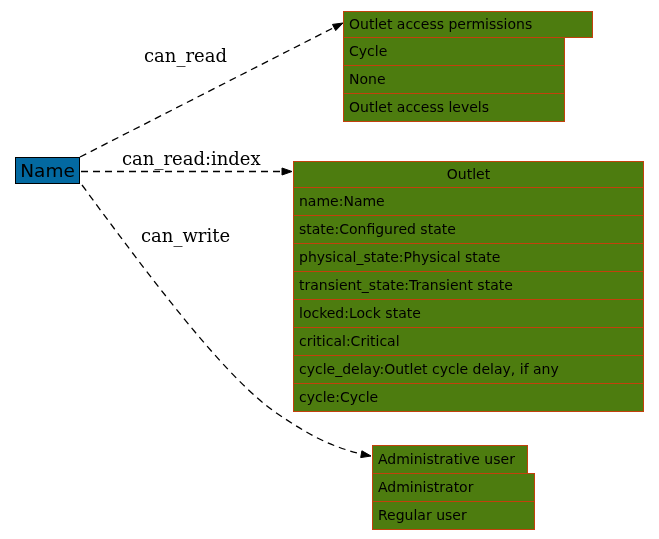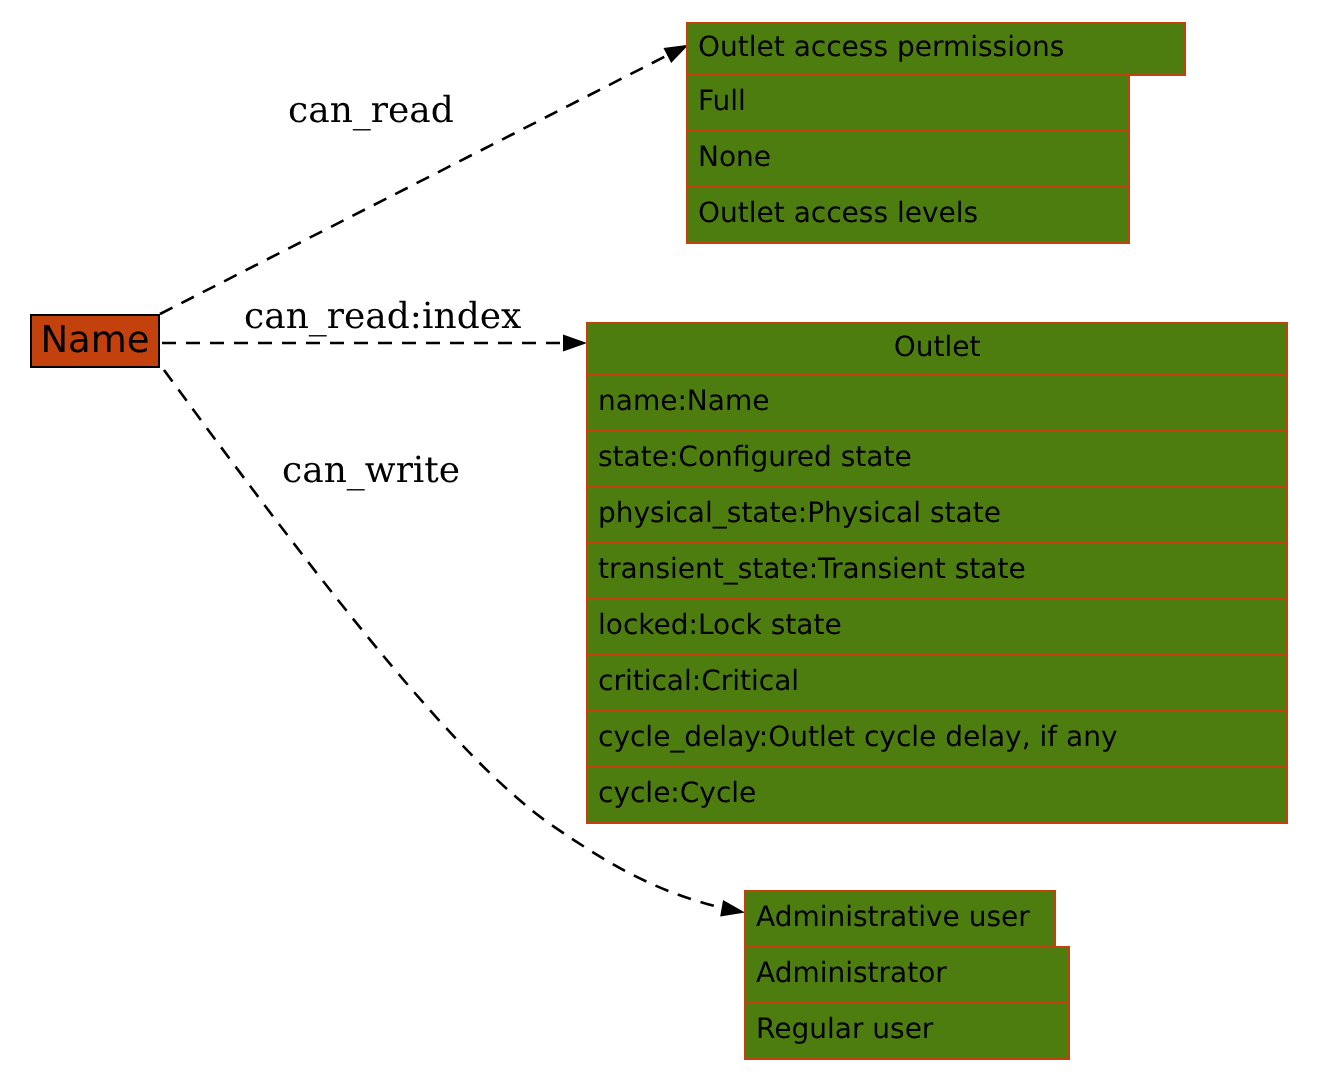--- a/index.html
+++ b/index.html
@@ -5,21 +5,21 @@
   html,body{margin:0;padding:0;background:#ffffff;}
   .canvas{
     position:relative;width:659px;height:539px;background:#ffffff;
     font-family:"DejaVu Sans",sans-serif;color:#000;overflow:hidden;
   }
   .edges{position:absolute;left:0;top:0;width:659px;height:539px;}
   .edge{fill:none;stroke:#000000;stroke-width:1.3;stroke-dasharray:7,5;}
   .ah{fill:#000000;stroke:#000000;stroke-width:1;}
   .node{
     position:absolute;box-sizing:border-box;border:1px solid #000;
-    background:#c2410c;display:flex;align-items:center;justify-content:center;
+    background:#0369a1;display:flex;align-items:center;justify-content:center;
     font-size:18.5px;
   }
   .tbl{position:absolute;}
   .cell{
     box-sizing:border-box;border:1px solid #c2410c;background:#4d7c0f;
     display:flex;align-items:center;padding:0 2px 1px 5px;
     font-size:14px;white-space:nowrap;overflow:hidden;
   }
   .hdr27{height:27px;}
   .hdr29{height:29px;}
@@ -47,21 +47,21 @@
   <div class="elabel" style="left:144px;top:45px">can_read</div>
   <div class="elabel" style="left:122px;top:148px">can_read:index</div>
   <div class="elabel" style="left:141px;top:225px">can_write</div>
 
   <div class="node" style="left:15px;top:157px;width:65px;height:27px">
     <span>Name</span>
   </div>
 
   <div class="tbl" style="left:343px;top:11px">
     <div class="cell hdr27" style="width:250px">Outlet access permissions</div>
-    <div class="cell row" style="width:222px">Full</div>
+    <div class="cell row" style="width:222px">Cycle</div>
     <div class="cell row" style="width:222px">None</div>
     <div class="cell row" style="width:222px">Outlet access levels</div>
   </div>
 
   <div class="tbl" style="left:293px;top:161px">
     <div class="cell hdr27 center" style="width:351px">Outlet</div>
     <div class="cell row" style="width:351px">name:Name</div>
     <div class="cell row" style="width:351px">state:Configured state</div>
     <div class="cell row" style="width:351px">physical_state:Physical state</div>
     <div class="cell row" style="width:351px">transient_state:Transient state</div>

